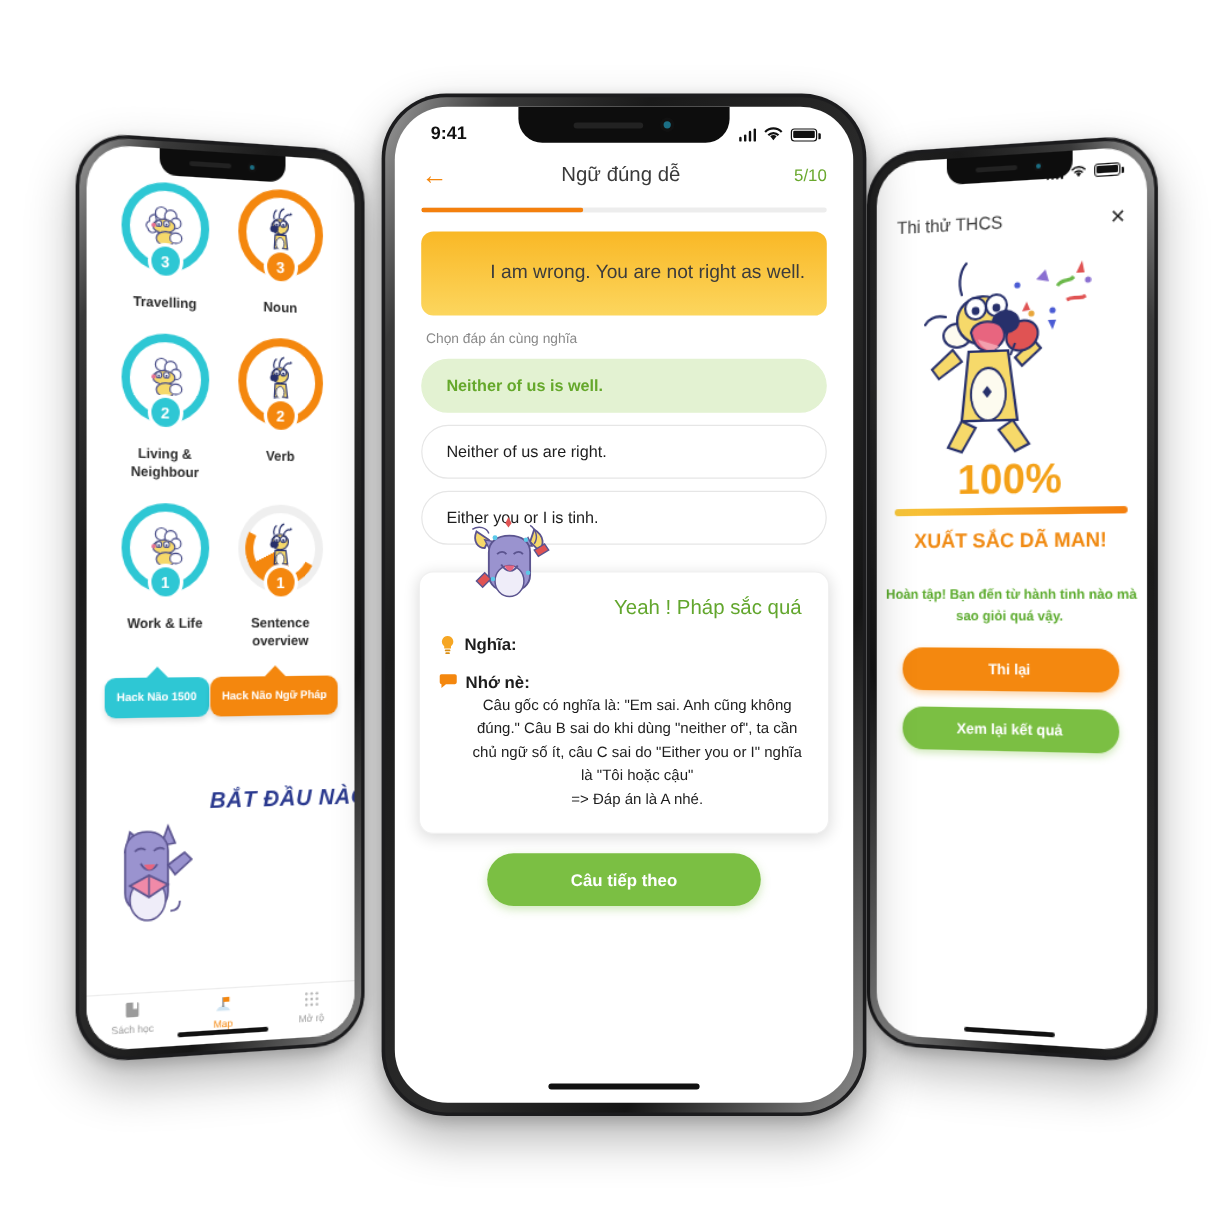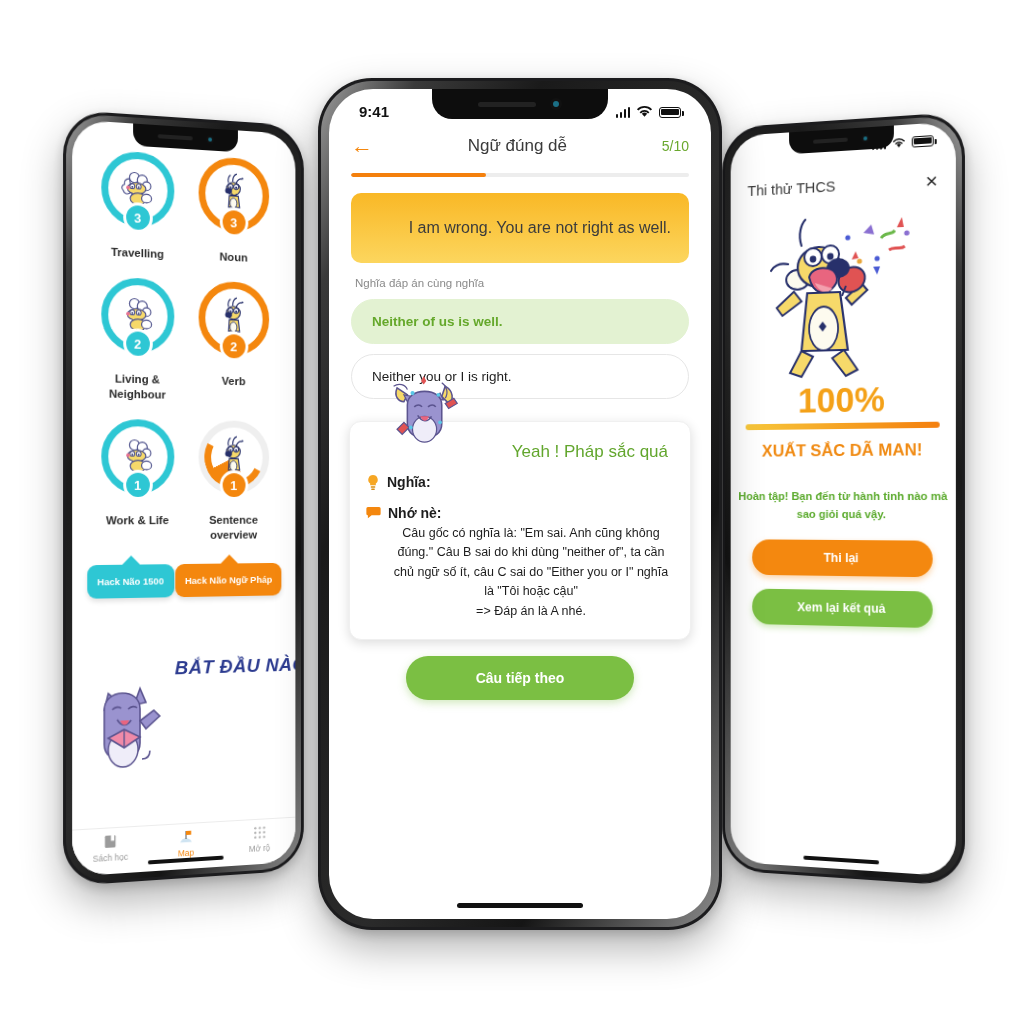--- a/index.html
+++ b/index.html
@@ -530,24 +530,25 @@
         <div class="back-arrow">←</div>
         <div class="q-title">Ngữ đúng dễ</div>
         <div class="q-count">5/10</div>
       </div>
 
       <div class="q-progress">
         <i id="progress-fill" style="width: 40%;"></i>
       </div>
 
       <div class="q-card">I am wrong. You are not right as well.</div>
-      <div class="q-hint">Nghĩa đáp án cùng nghĩa</div>
+      <div class="q-hint">Chọn đáp án cùng nghĩa</div>
 
       <div class="opt correct">Neither of us is well.</div>
-      <div class="opt">Neither you or I is right.</div>
+      <div class="opt">Neither of us are right.</div>
+      <div class="opt">Either you or I is tinh.</div>
 
       <div class="exp-wrap">
         <svg class="exp-mascot" viewBox="0 0 100 100">
           <path d="M14 22c-4 10 2 16 8 16l4-8z" fill="#f6d96a" stroke="#5b548f" stroke-width="1.8"></path>
           <path d="M10 20c6-4 14-2 16 4" stroke="#5b548f" stroke-width="1.4" fill="none"></path>
           <path d="M70 20c10 6 10 16 4 20l-8-8z" fill="#f6d96a" stroke="#5b548f" stroke-width="1.8"></path>
           <path d="M66 16c6 4 8 12 4 18" stroke="#5b548f" stroke-width="1.4" fill="none"></path>
           <path d="M26 38l-4-8 10 2z" fill="#9a93cf" stroke="#5b548f" stroke-width="1.4"></path>
           <path d="M58 36l6-8 4 8z" fill="#9a93cf" stroke="#5b548f" stroke-width="1.4"></path>
           <path d="M26 42c0-10 8-16 20-16s20 6 20 16v22c0 10-8 16-20 16s-20-6-20-16z" fill="#9a93cf" stroke="#5b548f" stroke-width="1.8"></path>

